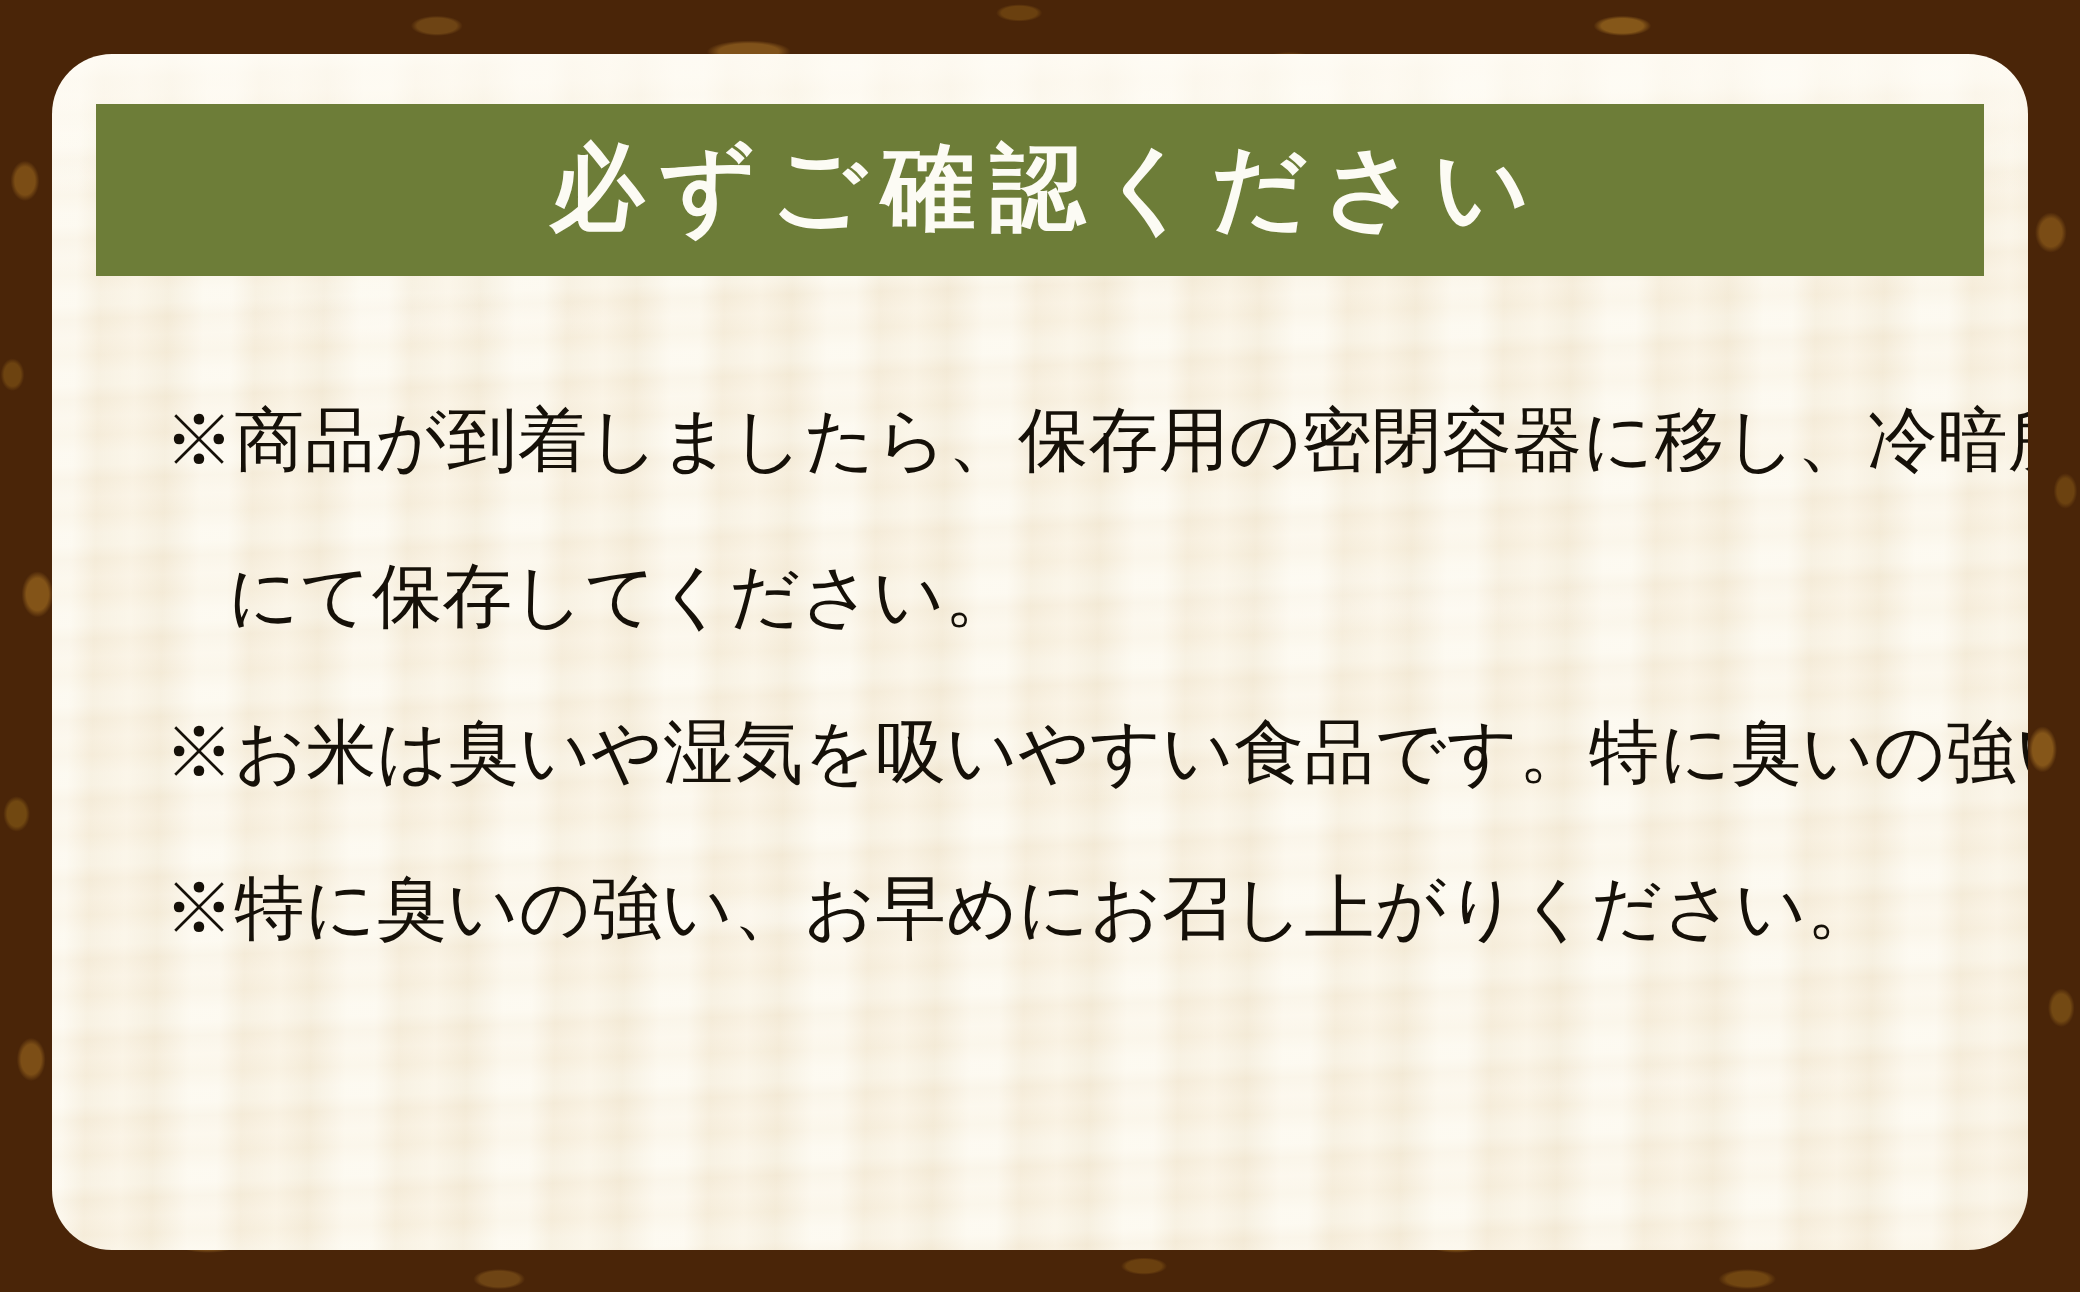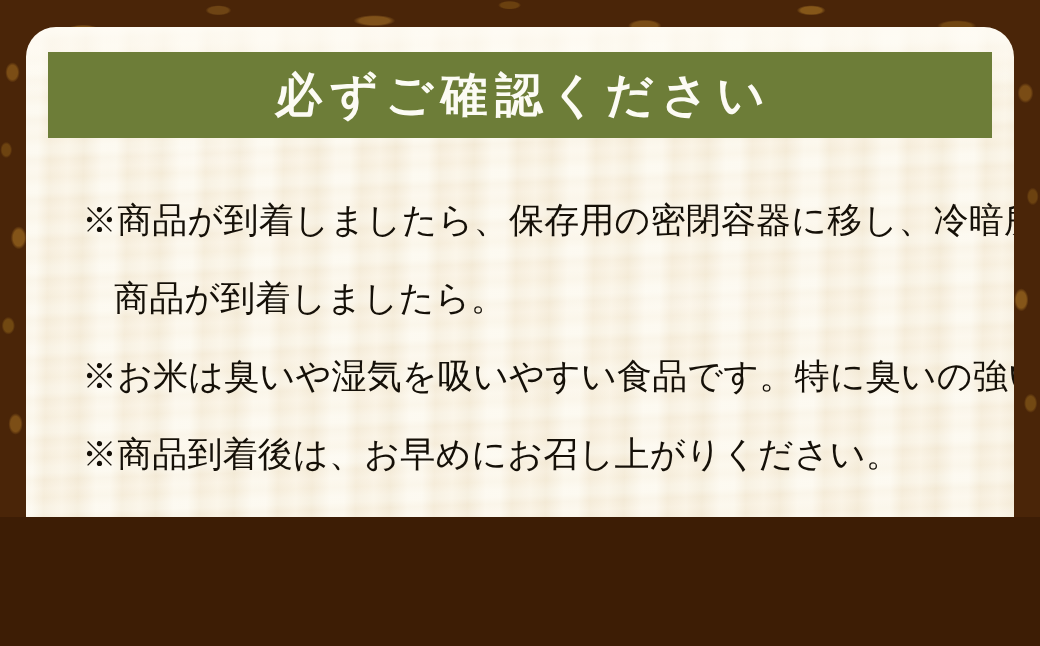--- a/index.html
+++ b/index.html
@@ -5,21 +5,21 @@
 <style>
   html, body {
     margin: 0;
     padding: 0;
     background: #3d1d05;
   }
 
   .screen {
     position: relative;
     width: 1040px;
-    height: 517px;
+    height: 646px;
     overflow: hidden;
     font-family: "Liberation Serif", "DejaVu Serif", serif;
     background-color: #4a2508;
     background-image:
       radial-gradient(ellipse 26px 9px at 8% 6%, #7d5018 0%, #7d5018 55%, rgba(125,80,24,0) 70%),
       radial-gradient(ellipse 18px 7px at 21% 2%, #6e4414 0%, #6e4414 55%, rgba(110,68,20,0) 72%),
       radial-gradient(ellipse 30px 8px at 36% 4%, #80521a 0%, #80521a 50%, rgba(128,82,26,0) 70%),
       radial-gradient(ellipse 16px 6px at 49% 1%, #6a400f 0%, #6a400f 55%, rgba(106,64,15,0) 72%),
       radial-gradient(ellipse 24px 9px at 62% 5%, #7a4d16 0%, #7a4d16 52%, rgba(122,77,22,0) 70%),
       radial-gradient(ellipse 20px 7px at 78% 2%, #855719 0%, #855719 52%, rgba(133,87,25,0) 72%),
@@ -121,19 +121,19 @@
 
 <div class="screen">
   <div class="panel">
 
     <div class="banner">
       <div class="banner-title">必ずご確認ください</div>
     </div>
 
     <div class="body-text">
       <div class="text-line">※商品が到着しましたら、保存用の密閉容器に移し、冷暗所</div>
-      <div class="text-line indent">商品が到着しましたら。</div>
+      <div class="text-line indent">にて保存してください。</div>
       <div class="text-line">※お米は臭いや湿気を吸いやすい食品です。特に臭いの強い</div>
-      <div class="text-line">※商品到着後は、お早めにお召し上がりください。</div>
+      <div class="text-line">※特に臭いの強い、お早めにお召し上がりください。</div>
     </div>
 
   </div>
 </div>
 
 </body></html>

